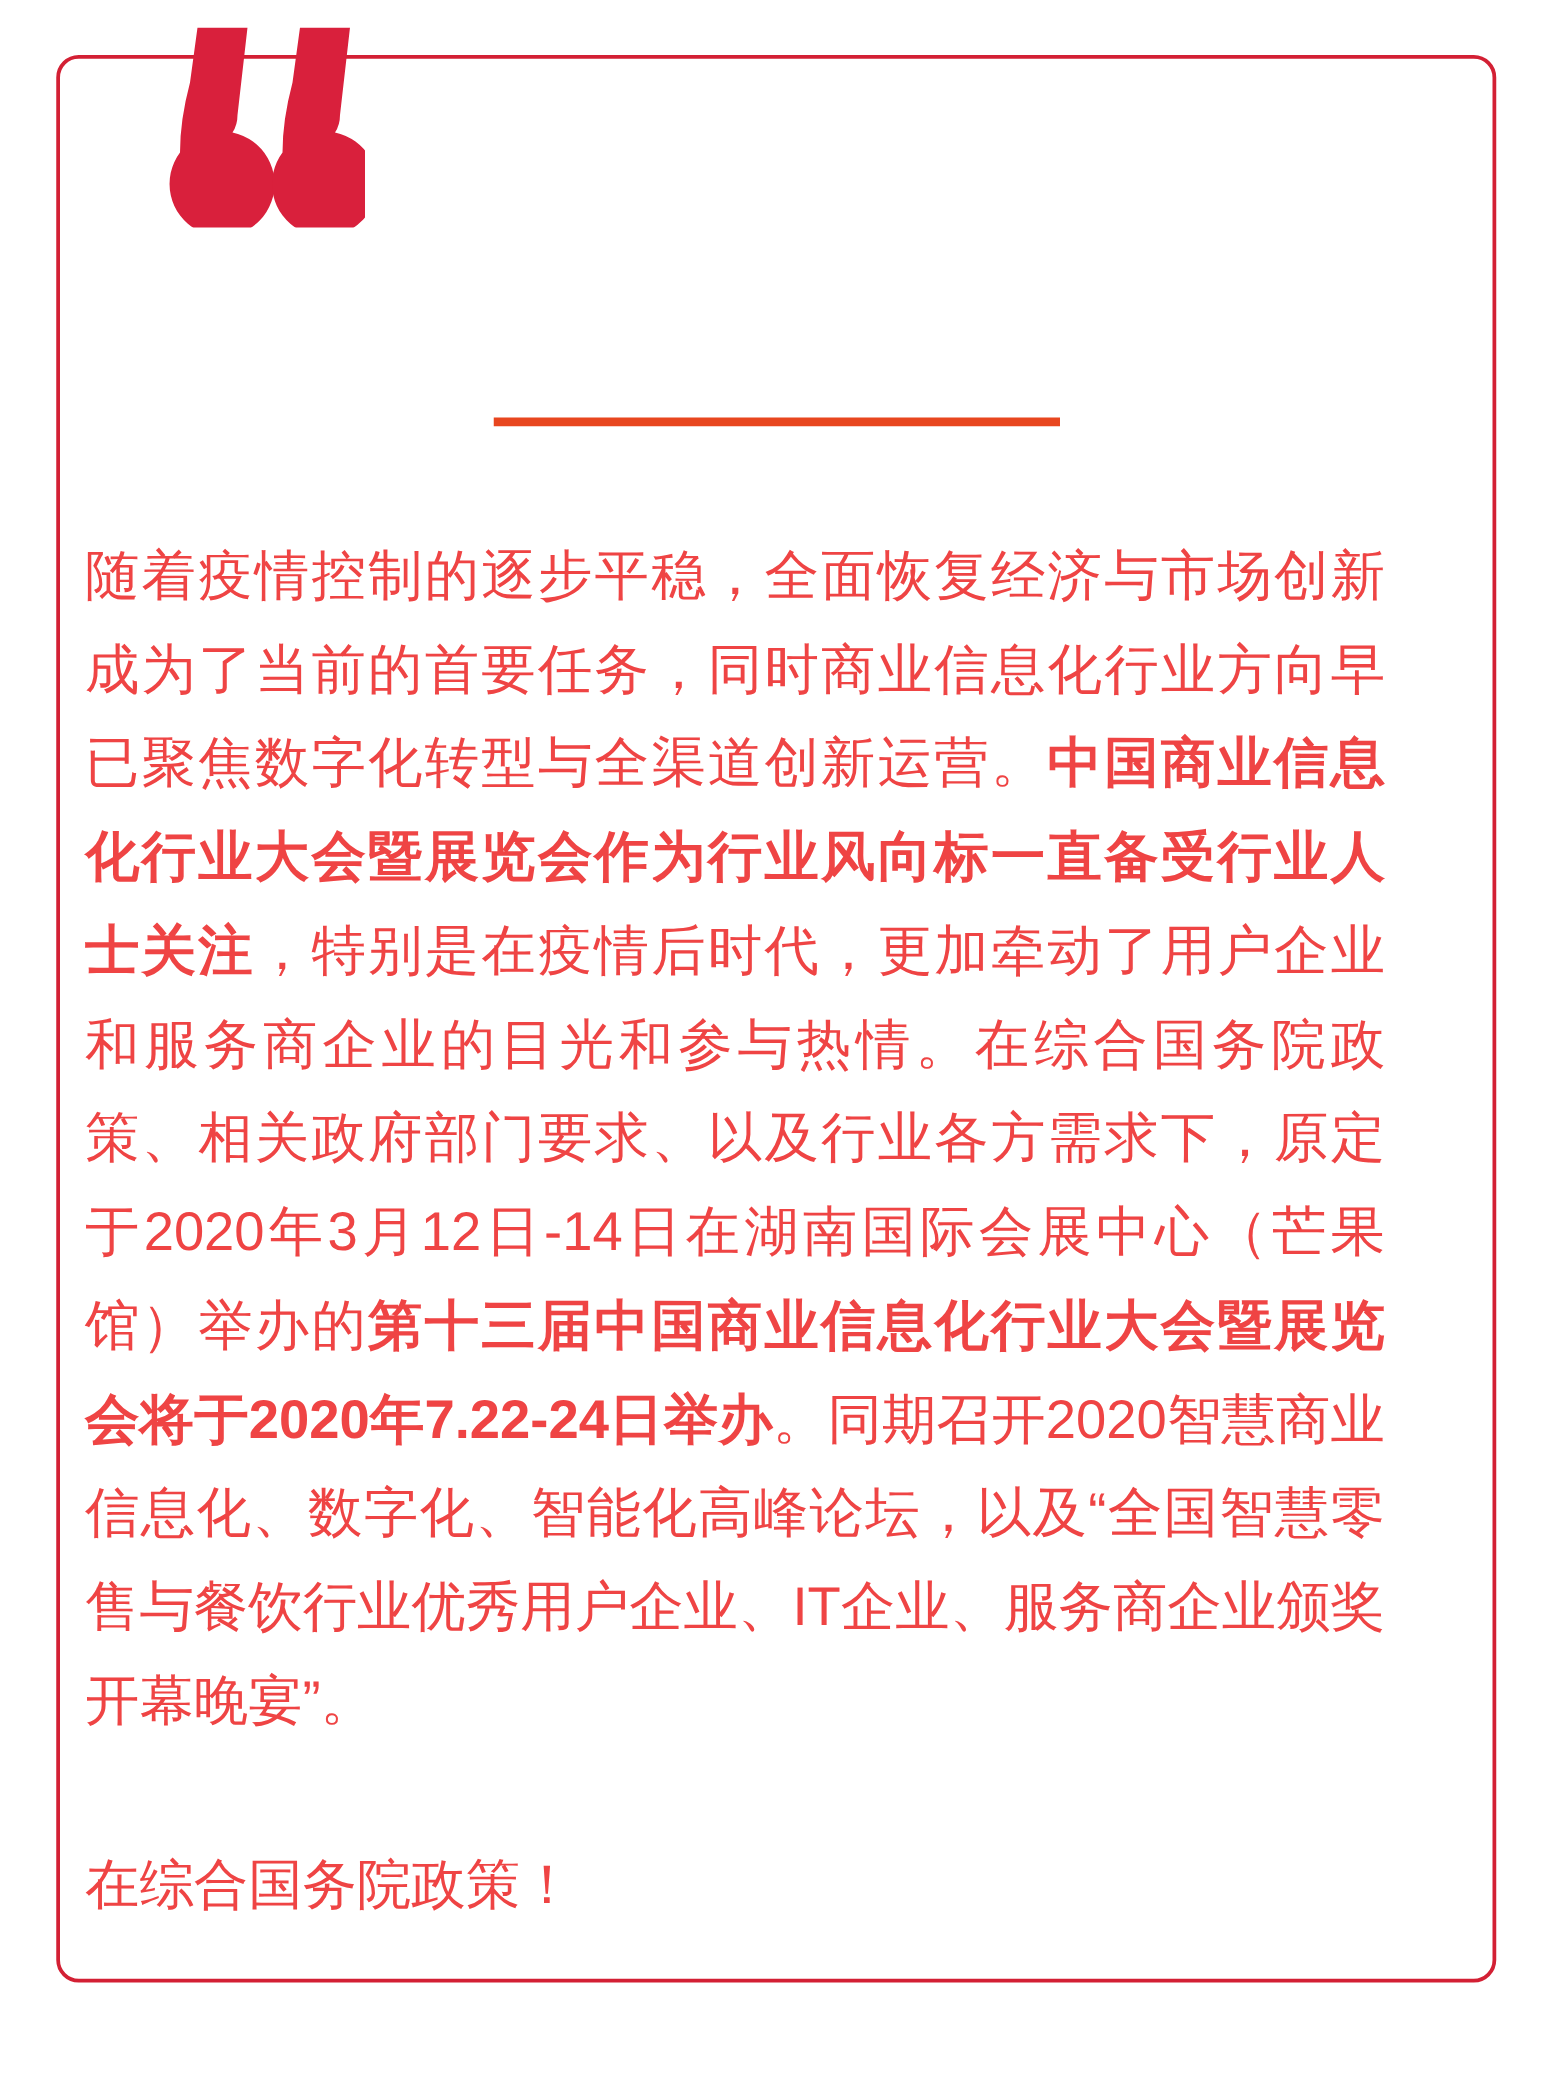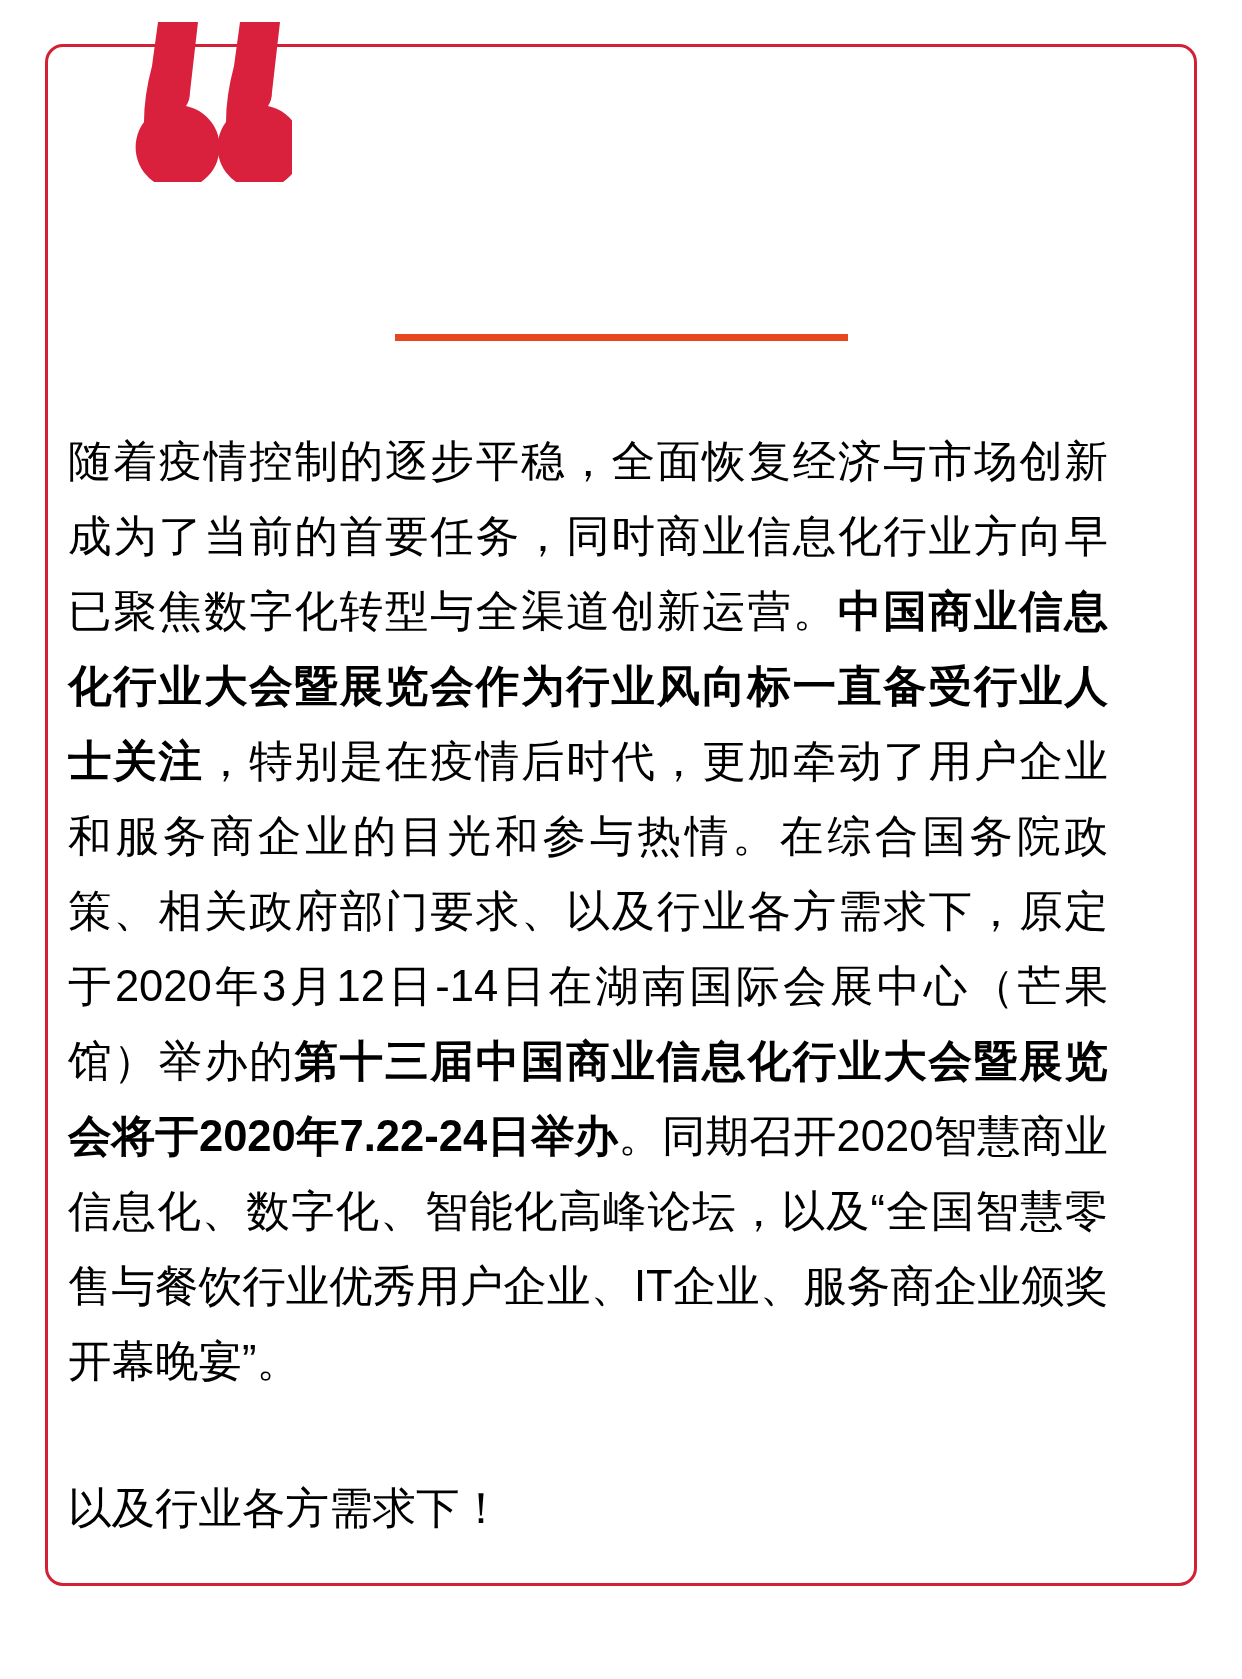--- a/index.html
+++ b/index.html
@@ -80,21 +80,21 @@
     background: #e8461f;
   }
 
   .body-text {
     position: absolute;
     left: 68px;
     top: 424px;
     width: 1040px;
     font-size: 43.5px;
     line-height: 75px;
-    color: #000000;
+    color: #ef4444;
     letter-spacing: 0px;
     font-weight: normal;
     text-align: justify;
     text-justify: inter-ideograph;
   }
 
   .body-text p {
     margin: 0 0 0 0;
   }
   .body-text p.para-gap {
@@ -121,16 +121,16 @@
         <path d="M128 0 L168 0 L160 70 Q160 78 156 84 A42 42 0 1 1 114 100 Q114 74 122 44 Z"></path>
       </g>
     </svg>
   </div>
 
 
   <div class="title-rule" style="background: rgb(232, 70, 31);"></div>
 
   <div class="body-text">
     <p id="p0"><span>随着疫情控制的逐步平稳，全面恢复经济与市场创新成为了当前的首要任务，同时商业信息化行业方向早已聚焦数字化转型与全渠道创新运营。</span><span class="strong">中国商业信息化行业大会暨展览会作为行业风向标一直备受行业人士关注</span><span>，特别是在疫情后时代，更加牵动了用户企业和服务商企业的目光和参与热情。在综合国务院政策、相关政府部门要求、以及行业各方需求下，原定于2020年3月12日-14日在湖南国际会展中心（芒果馆）举办的</span><span class="strong">第十三届中国商业信息化行业大会暨展览会将于2020年7.22-24日举办</span><span>。同期召开2020智慧商业信息化、数字化、智能化高峰论坛，以及“全国智慧零售与餐饮行业优秀用户企业、IT企业、服务商企业颁奖开幕晚宴”。</span></p>
-    <p class="para-gap" id="p1"><span>以及行业各方需求下！</span></p>
+    <p class="para-gap" id="p1"><span>在综合国务院政策！</span></p>
   </div>
 
 </div>
 
 </body></html>

